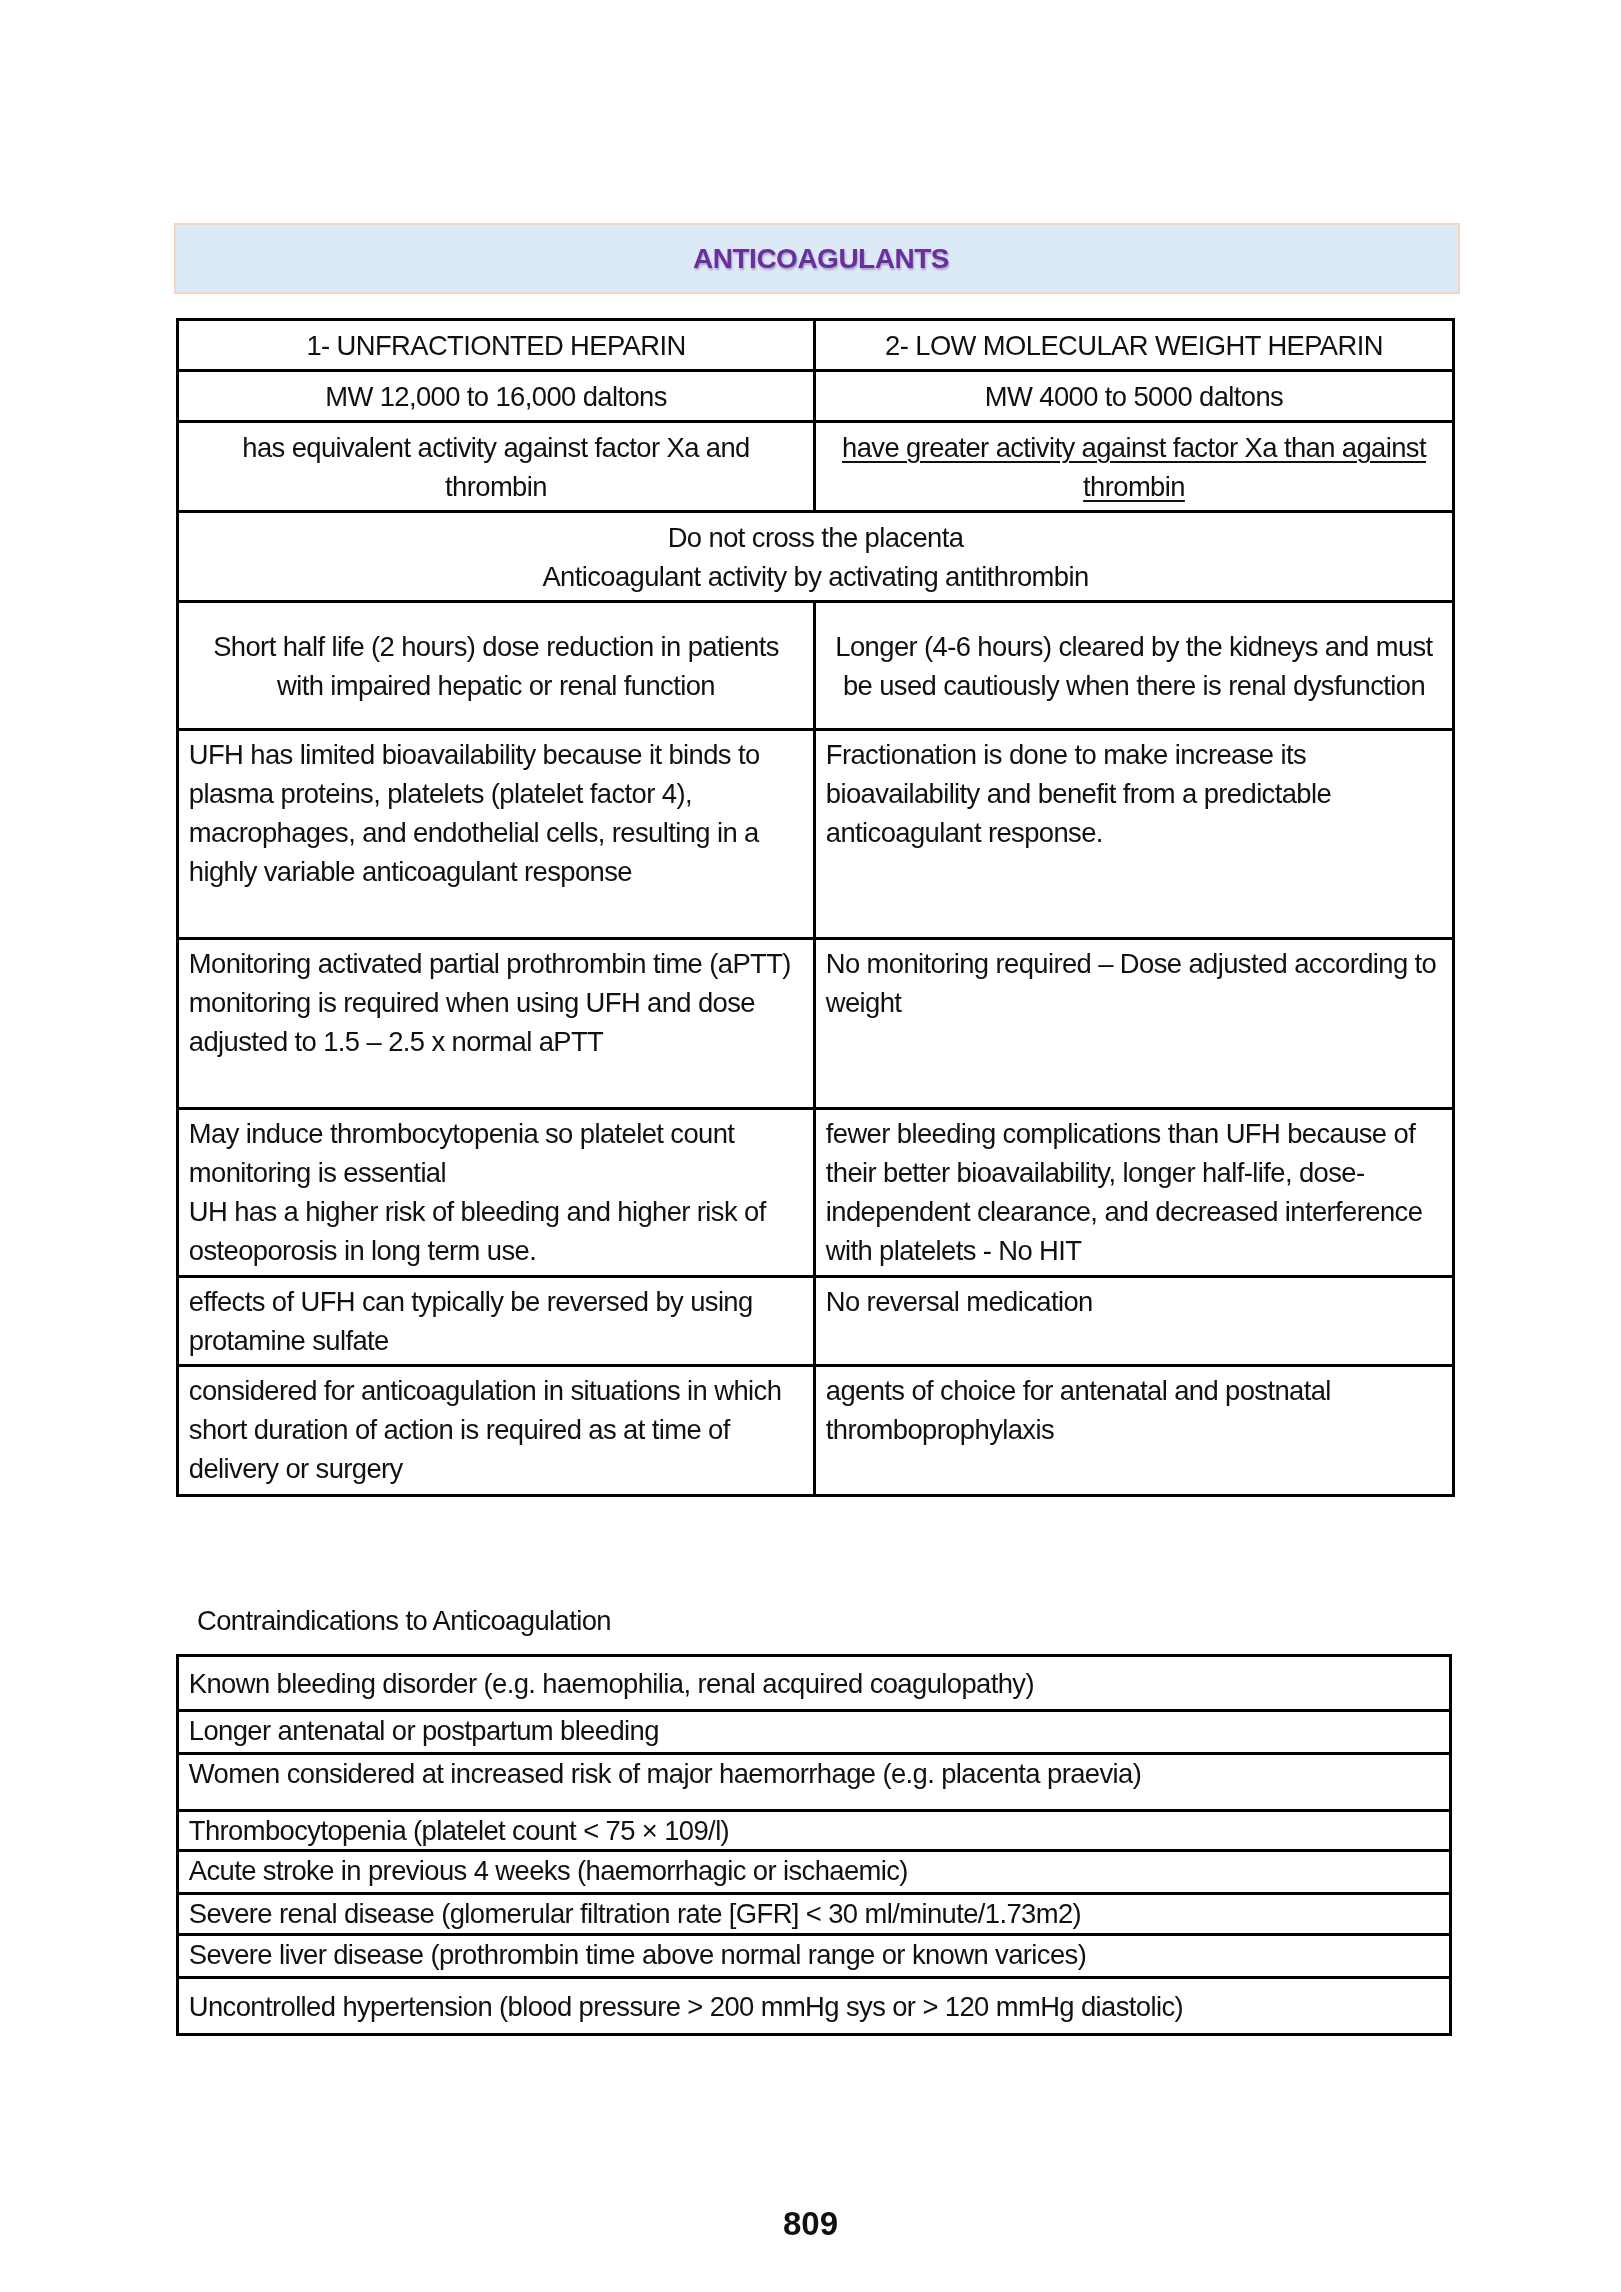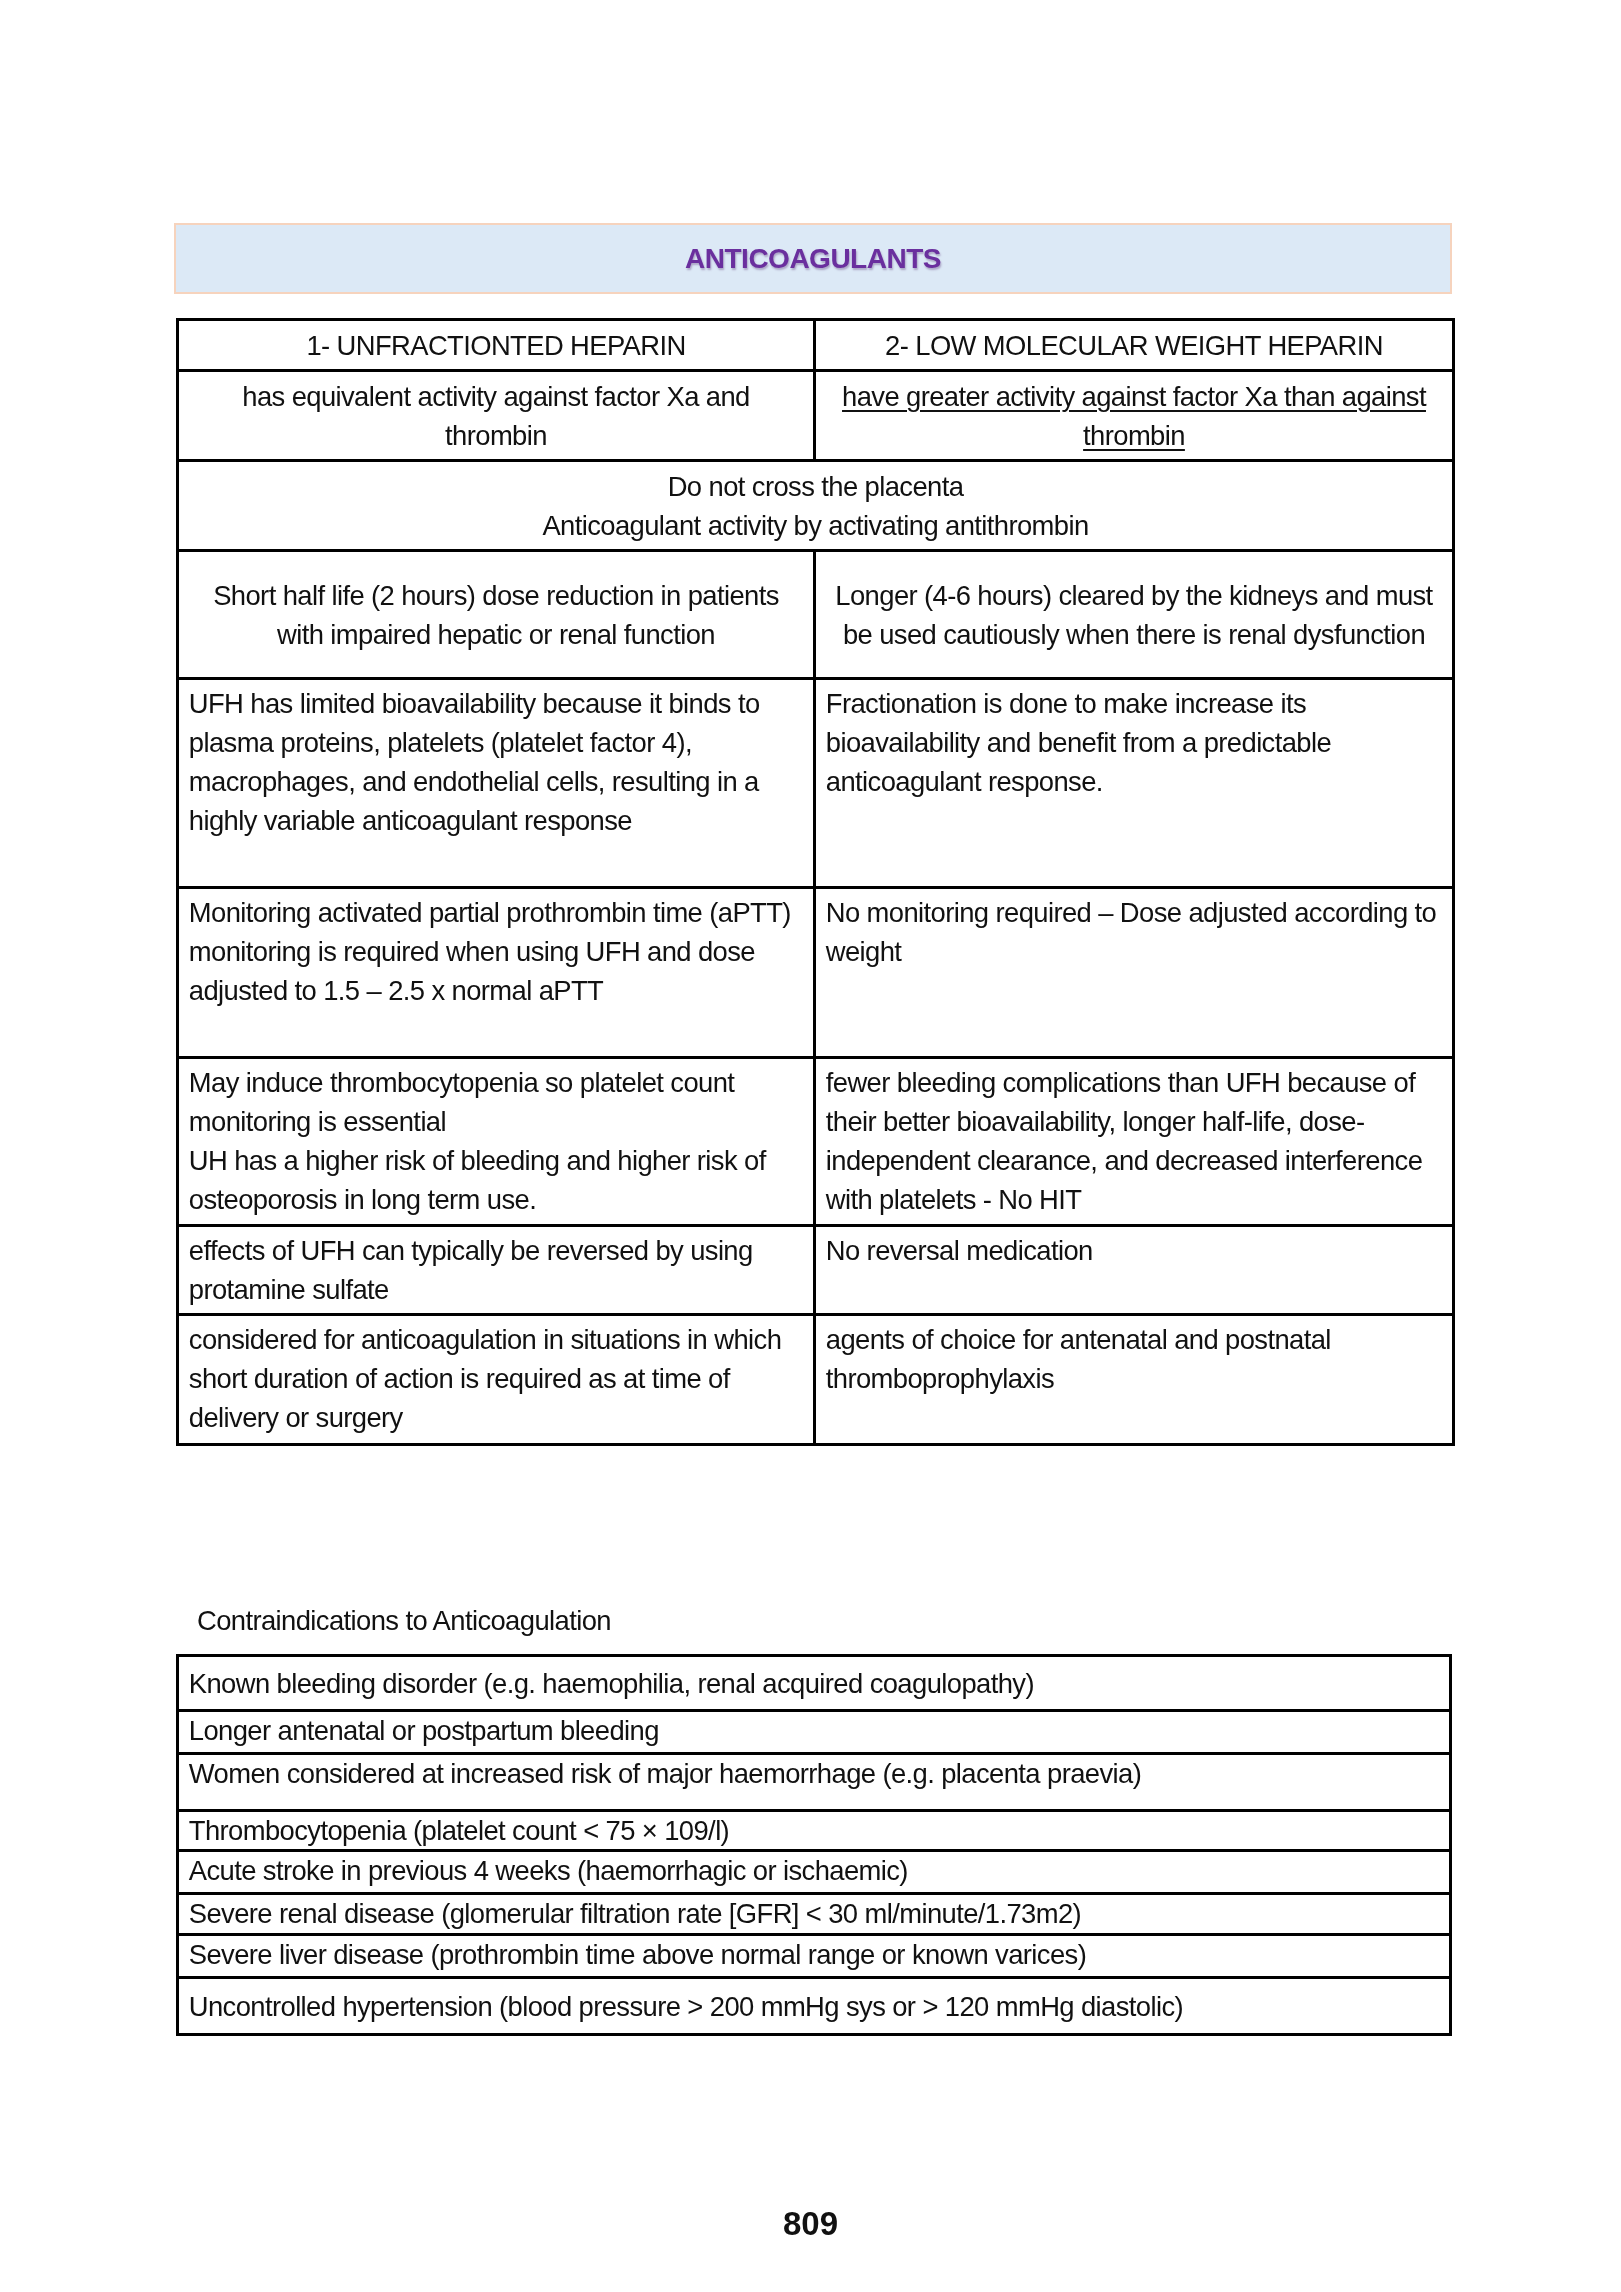--- a/index.html
+++ b/index.html
@@ -1,20 +1,20 @@
 <!DOCTYPE html>
 <html><head>
 <meta charset="utf-8">
 <style>
   html, body { margin: 0; padding: 0; background: #ffffff; }
   body { width: 1621px; height: 2293px; position: relative; overflow: hidden;
          font-family: "Liberation Sans", "DejaVu Sans", sans-serif; color: #111; }
   .title-box { position: absolute; left: 174px; top: 223px; width: 1274px; height: 67px;
                background: #dce9f6; border: 2.9px solid #f6d3bd; box-sizing: content-box;
-               display: flex; align-items: center; justify-content: center; }
+               display: flex; align-items: center; justify-content: center; padding-left: 8px; }
   .title-box span { color: #6a2f9e; font-weight: bold; font-size: 28px; letter-spacing: -0.5px;
                     text-shadow: 1px 2px 2px rgba(80,40,110,0.35); }
   table { border-collapse: collapse; position: absolute; table-layout: fixed; }
   #main-table { left: 176px; top: 318px; width: 1276px; }
   #main-table td { border: 3.9px solid #000; font-size: 27.4px; line-height: 39px; vertical-align: top;
                    padding: 3.9px 9.8px 3.9px 9.8px; letter-spacing: -0.6px; }
   #main-table td.c { text-align: center; vertical-align: middle; }
   #main-table td.l { text-align: left; }
   .grey { color: #333; }
   .u { text-decoration: underline; text-decoration-thickness: 2px; text-underline-offset: 3.9px; }
@@ -34,20 +34,24 @@
 
 <table id="main-table">
   <colgroup>
       <col style="width:637px">
       <col style="width:639px">
     </colgroup>
   <tbody>
       <tr style="height:51px">
     <td class="c">1- UNFRACTIONTED HEPARIN</td>
     <td class="c">2- LOW MOLECULAR WEIGHT HEPARIN</td>
+  </tr>
+  <tr style="height:51px">
+    <td class="c">MW 12,000 to 16,000 daltons</td>
+    <td class="c">MW 4000 to 5000 daltons</td>
   </tr>
   <tr style="height:90px">
     <td class="c">has equivalent activity against factor Xa and thrombin</td>
     <td class="c"><span class="u">have greater activity against factor Xa than against thrombin</span></td>
   </tr>
   <tr style="height:90px">
     <td colspan="2" class="c">
       <div>Do not cross the placenta</div>
       <div>Anticoagulant activity by activating antithrombin</div>
     </td>

